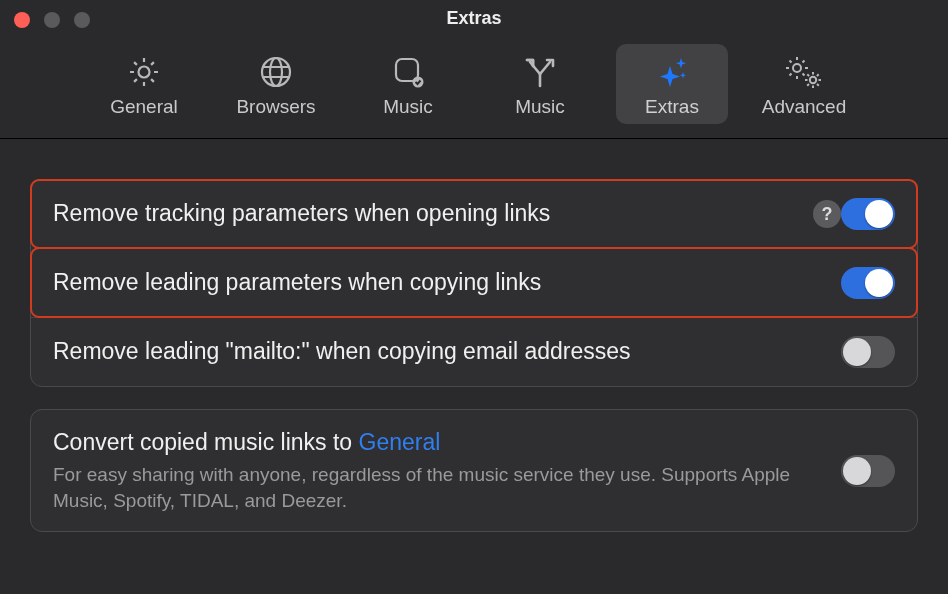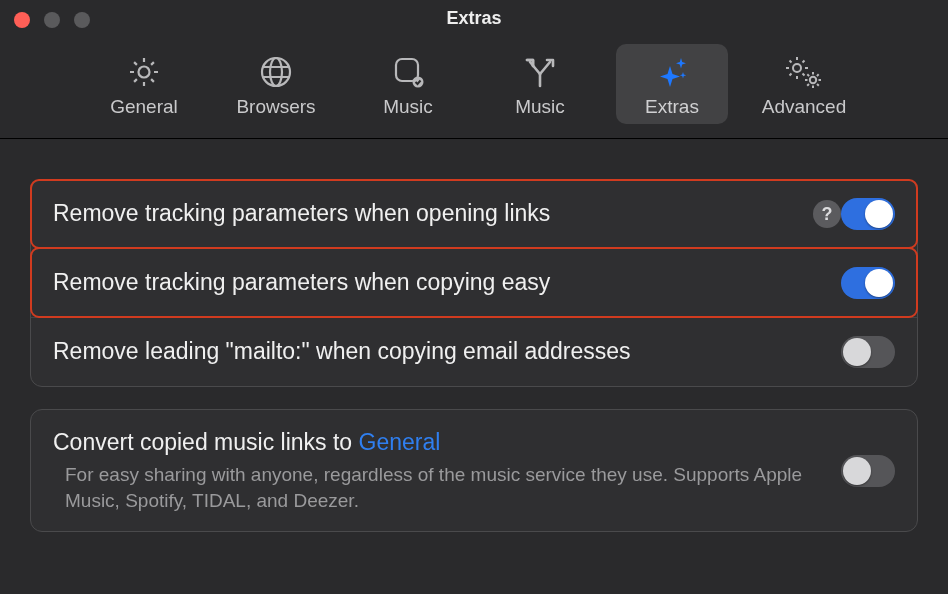--- a/index.html
+++ b/index.html
@@ -99,21 +99,20 @@
   }
   .row-label {
     font-size: 23px;
     color: #f0f0f0;
     line-height: 1.3;
   }
   .row-desc {
     font-size: 19px;
     color: #9a9a9c;
     line-height: 1.35;
-    margin-left: 12px;
   }
   .link { color: #2f7ff0; }
   .help {
     width: 28px; height: 28px;
     border-radius: 50%;
     background: #5b5b5e;
     color: #dcdcde;
     display: flex; align-items: center; justify-content: center;
     font-size: 18px;
     font-weight: 600;
@@ -233,21 +232,21 @@
         <div class="row-label">Remove tracking parameters when opening links</div>
       </div>
       <div class="help">?</div>
       <div class="switch on">
           <div class="knob"></div>
         </div>
     </div>
 
     <div class="row highlight">
       <div class="row-text">
-        <div class="row-label">Remove tracking parameters when copying easy</div>
+        <div class="row-label">Remove leading parameters when copying links</div>
       </div>
       <div class="switch on">
           <div class="knob"></div>
         </div>
     </div>
 
     <div class="row">
       <div class="row-text">
         <div class="row-label">Remove leading "mailto:" when copying email addresses</div>
       </div>

